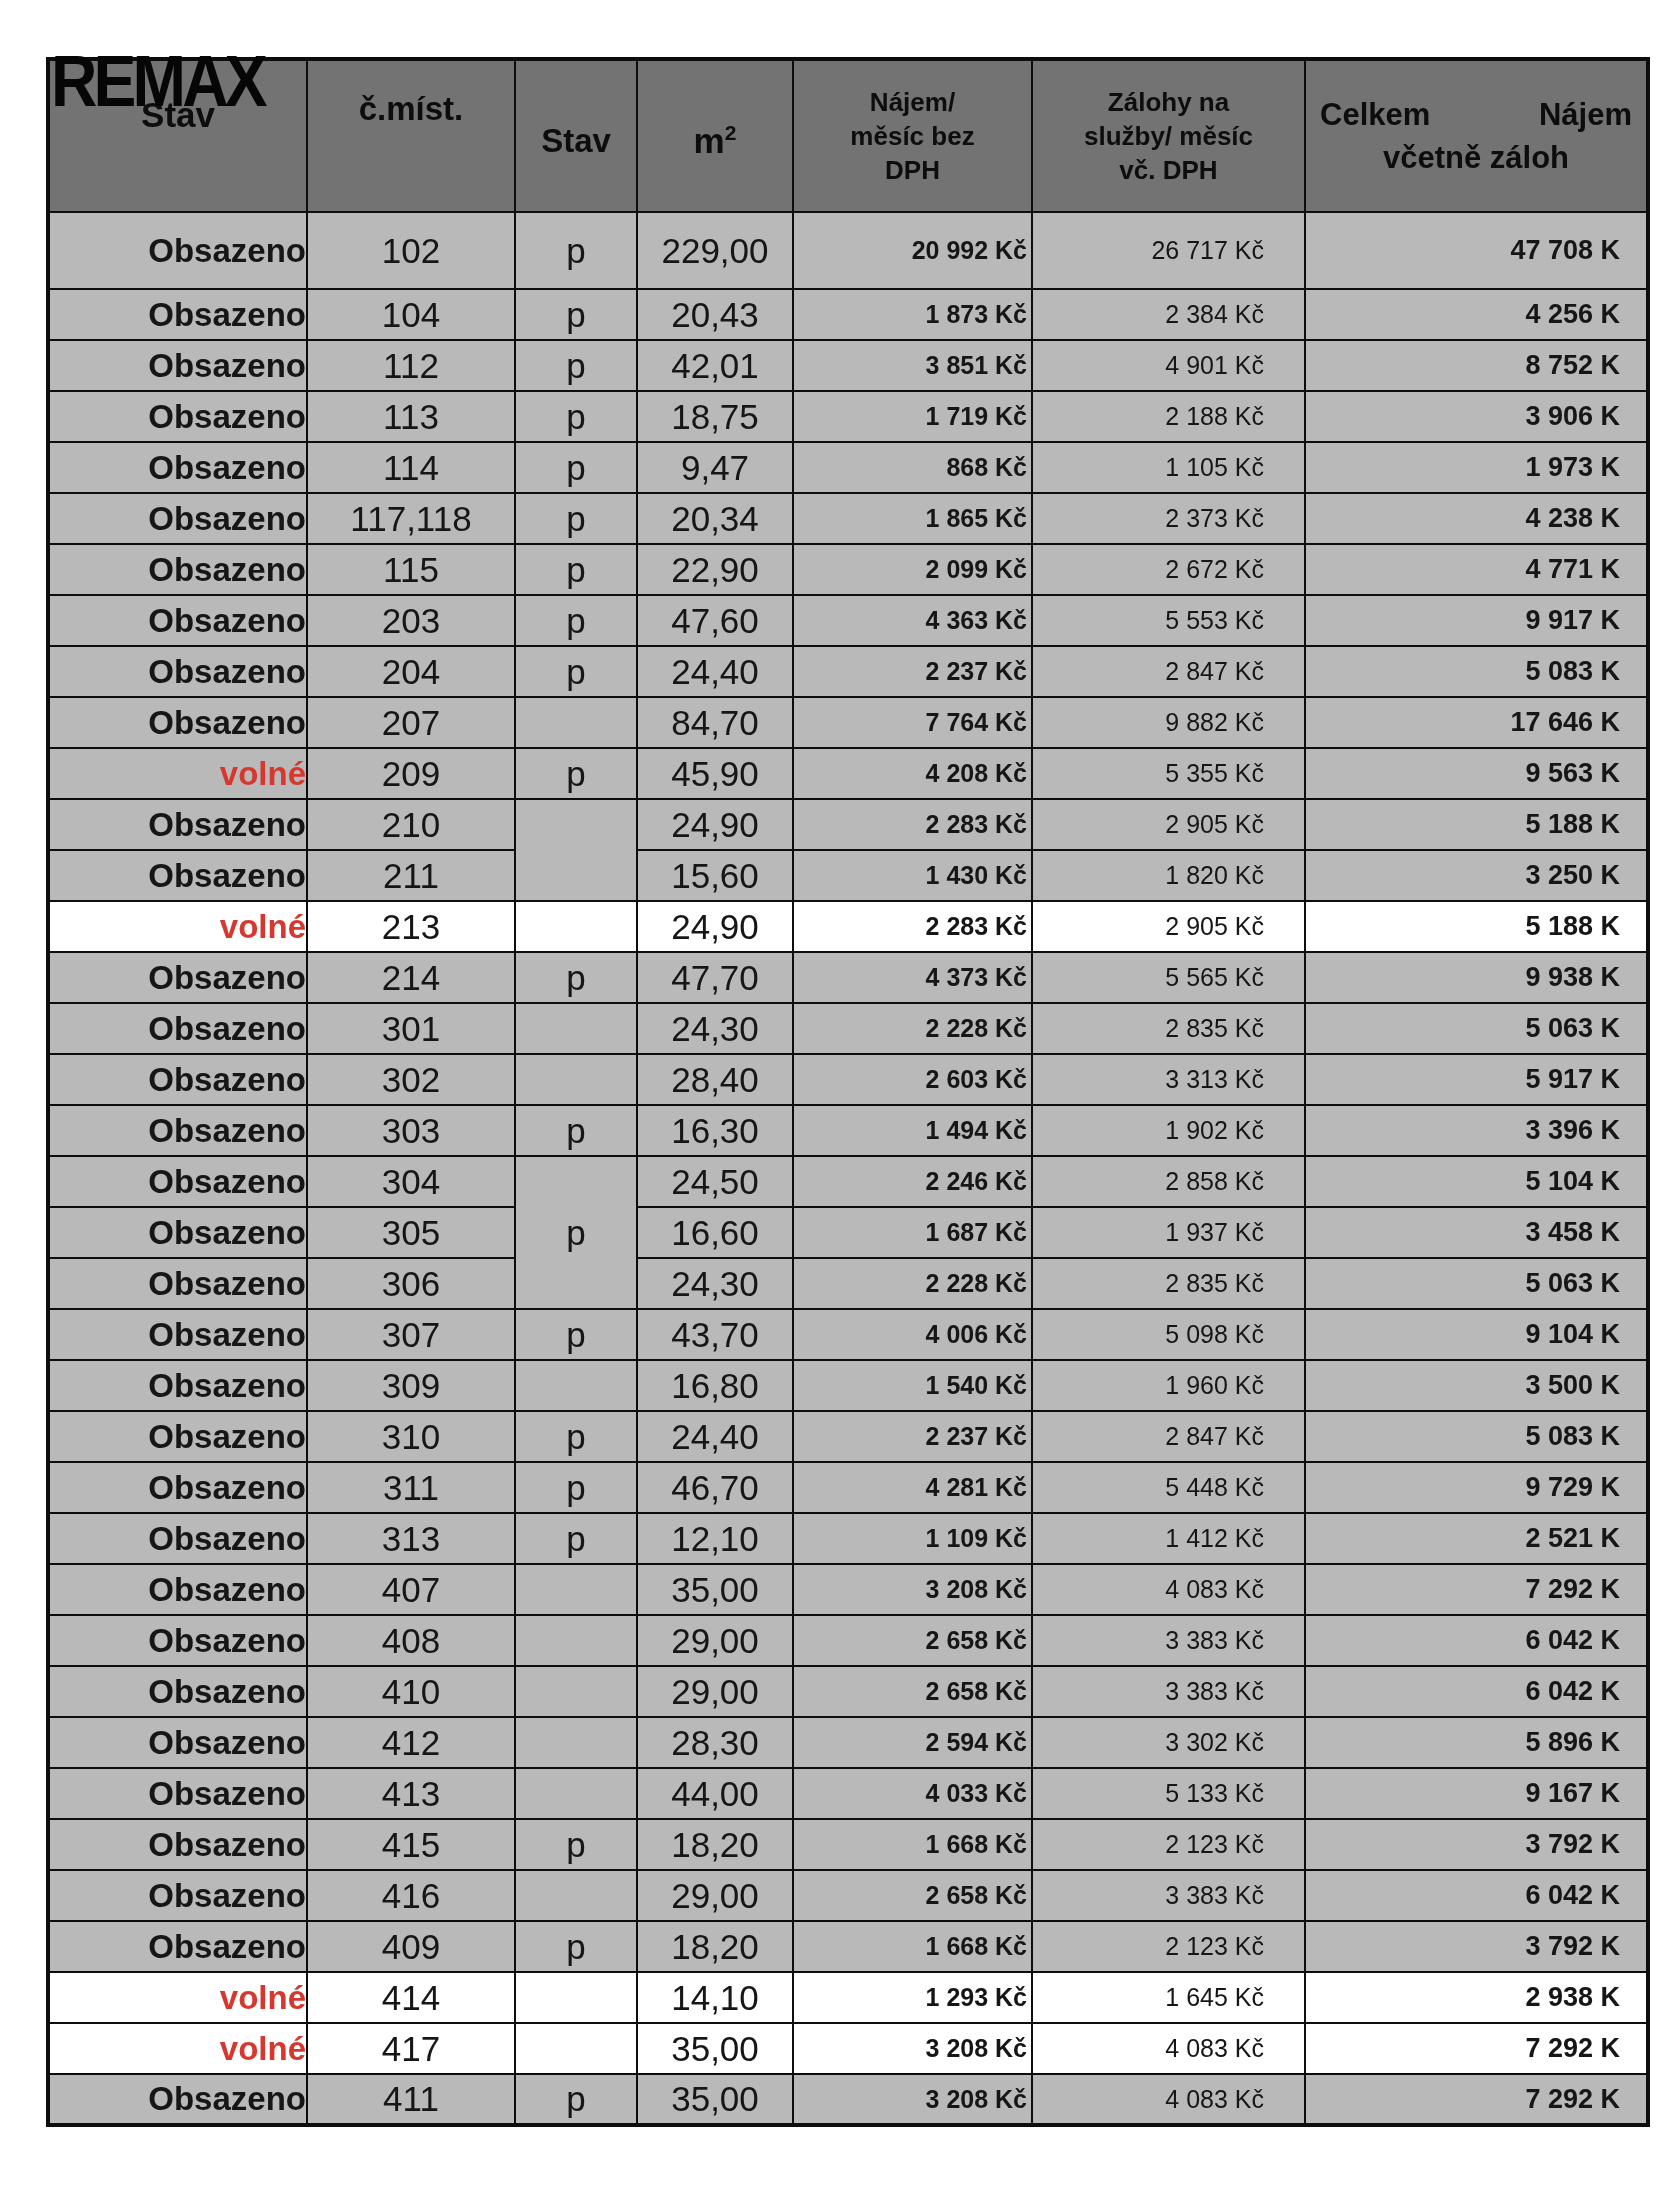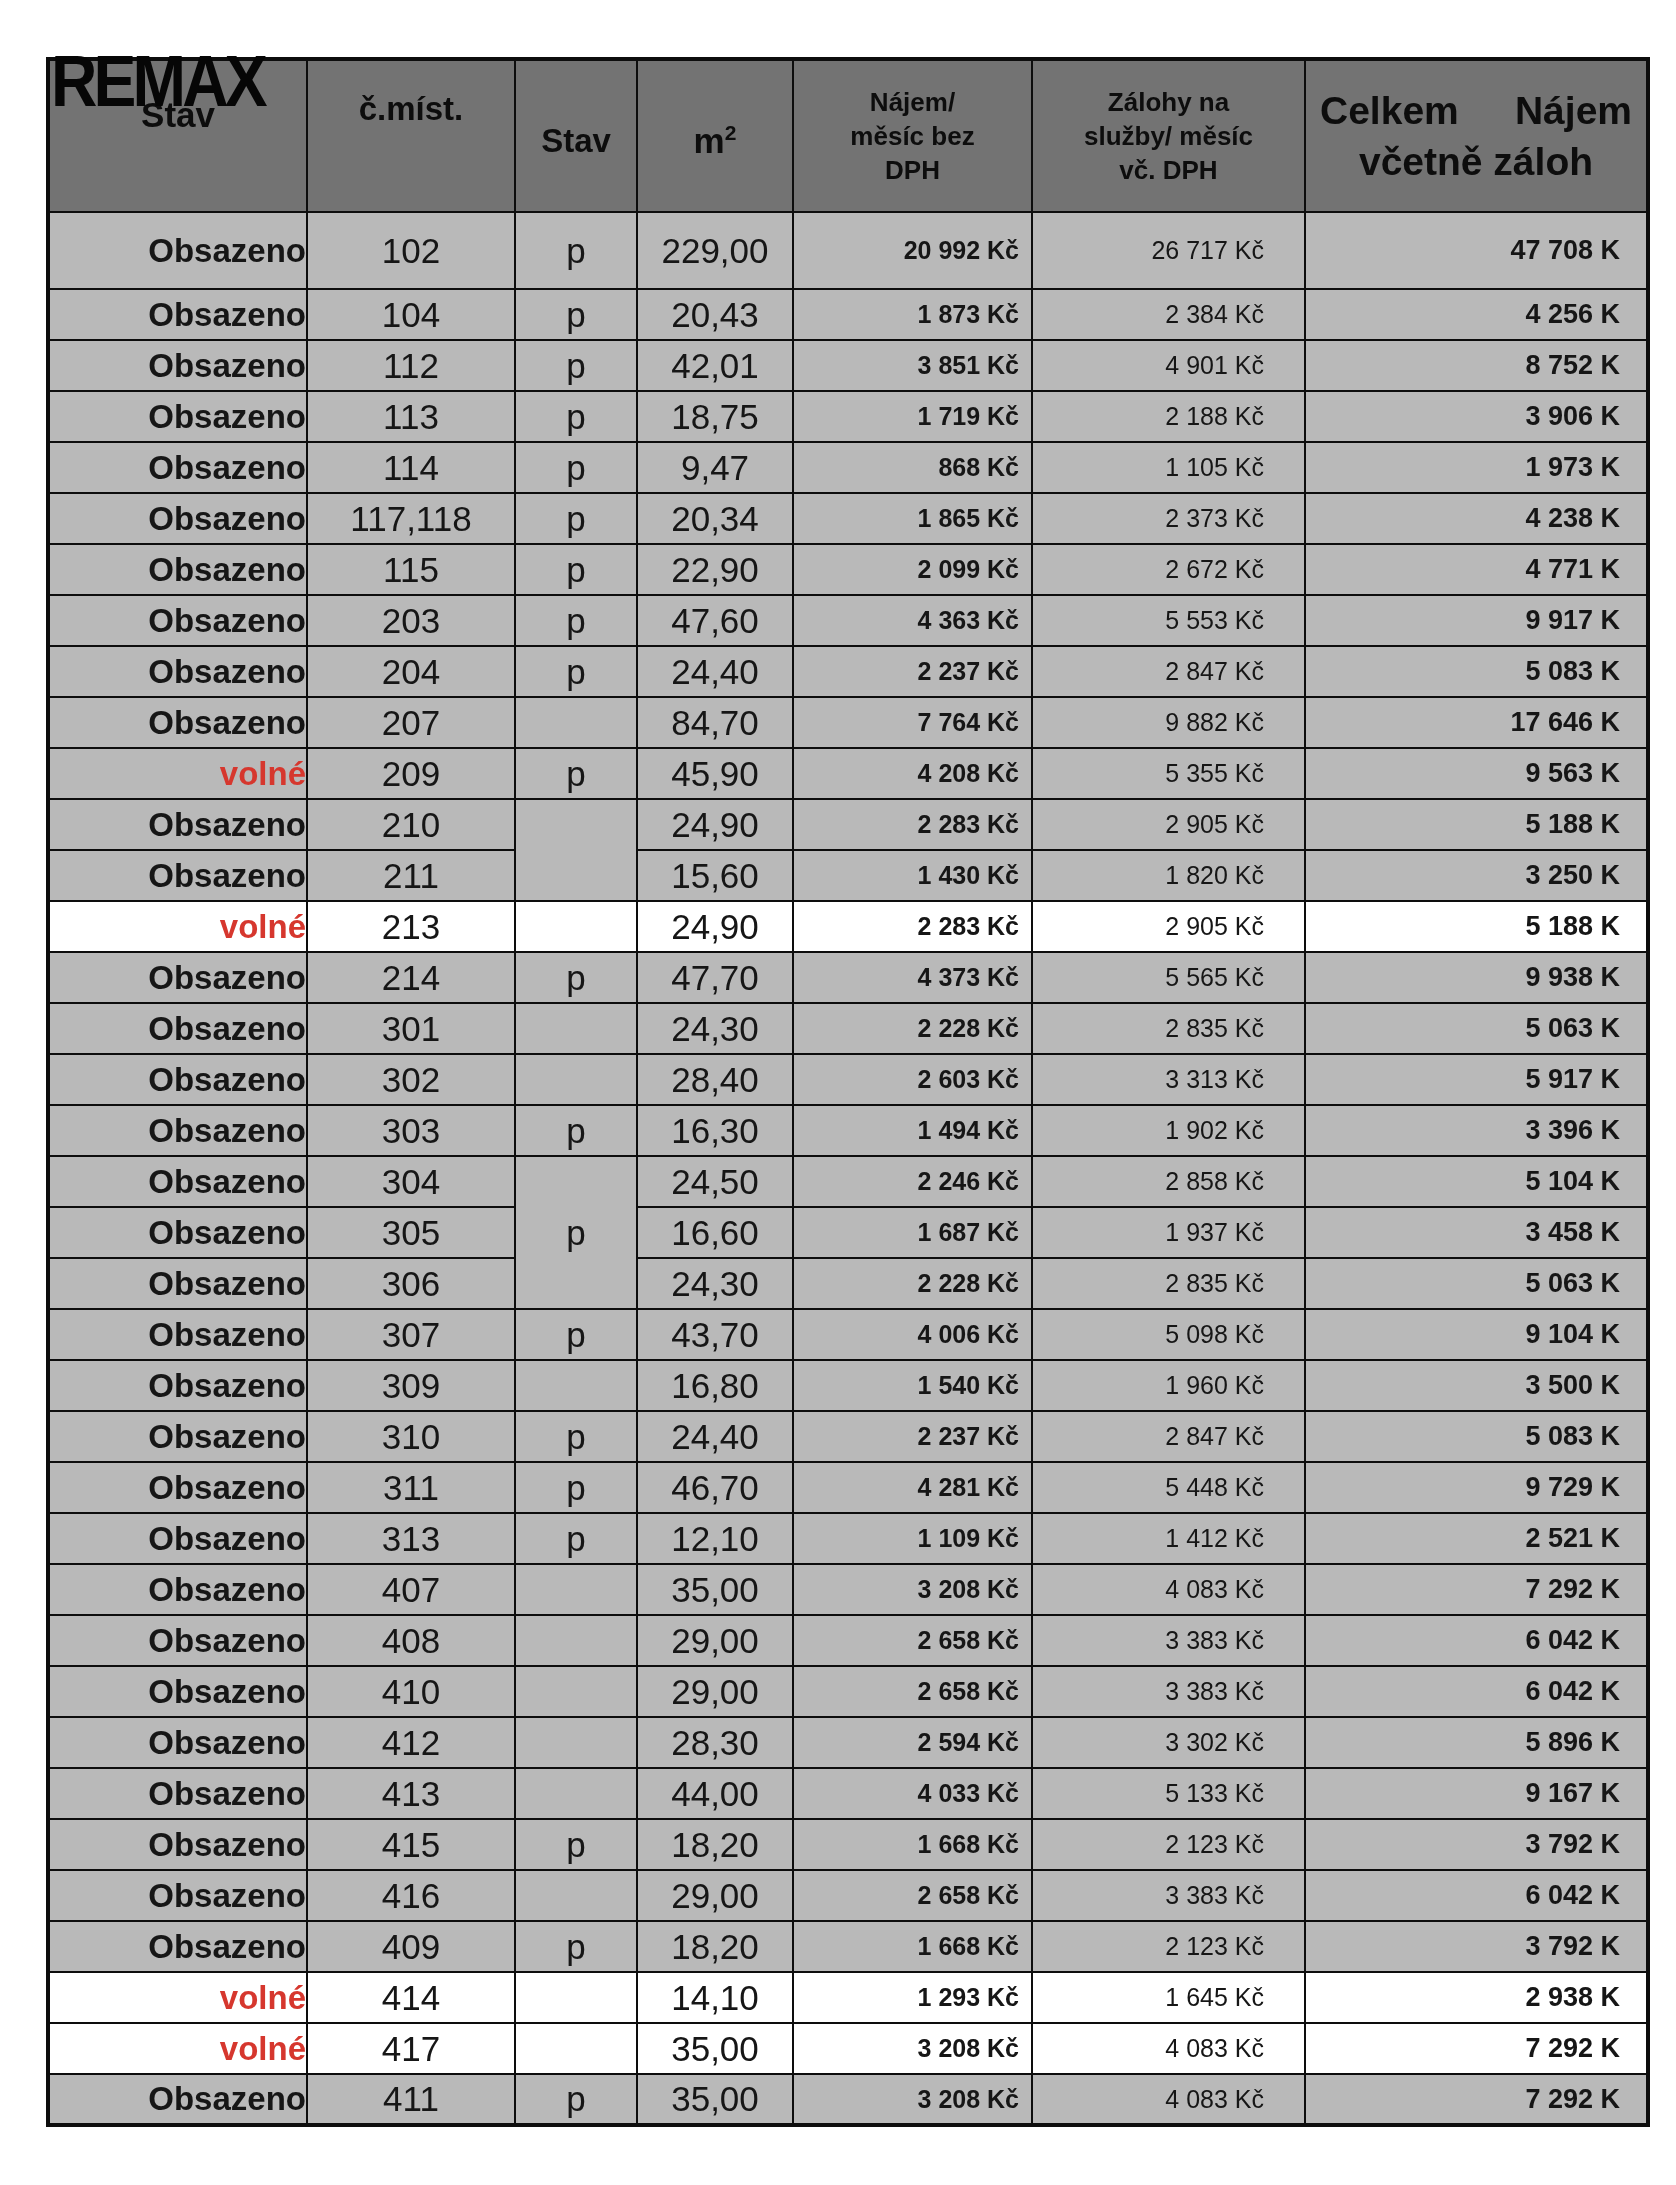--- a/index.html
+++ b/index.html
@@ -24,35 +24,35 @@
   th, td { border:2.6px solid #0d0d0d; overflow:hidden; }
 
   thead tr { height:153px; background:#737373; }
   th { font-weight:bold; color:#0d0d0d; vertical-align:middle; text-align:center; }
   th.h-status  { font-size:35px; padding-bottom:42px; }
   th.h-unit    { font-size:33px; padding-bottom:54px; }
   th.h-stav2   { font-size:33px; padding-top:10.5px; }
   th.h-area    { font-size:35px; padding-top:10.5px; }
   th.h-area sup{ font-size:21px; }
   th.h-multi   { font-size:26px; line-height:34px; }
-  th.h-total   { font-size:39px; }
+  th.h-total   { font-size:31px; }
   .h-total-line1 { display:flex; justify-content:space-between; padding:0 14px; }
   .h-total-line2 { margin-top:7px; text-align:center; }
 
   tbody tr      { height:51px; }
   tbody tr.tall { height:77px; }
   tbody td { background:#b9b9b9; vertical-align:middle; color:#161616; }
   tbody tr.white > td { background:#ffffff; }
 
   td.c-status { font-size:33px; font-weight:bold; text-align:right; }
   td.c-status.red { color:#d6372e; }
   td.c-unit   { font-size:35px; text-align:center; }
   td.c-p      { font-size:35px; text-align:center; }
   td.c-area   { font-size:35px; text-align:center; }
-  td.c-rent   { font-size:25px; font-weight:bold; text-align:right; padding-right:12px; }
+  td.c-rent   { font-size:25px; font-weight:bold; text-align:right; padding-right:4px; }
   td.c-dep    { font-size:25px; text-align:right; padding-right:40px; }
   td.c-total  { font-size:27px; font-weight:bold; text-align:right; padding-right:26px; }
 </style>
 </head>
 <body>
 
 <div class="logo">REMAX</div>
 
 <table class="rental">
   <colgroup>

